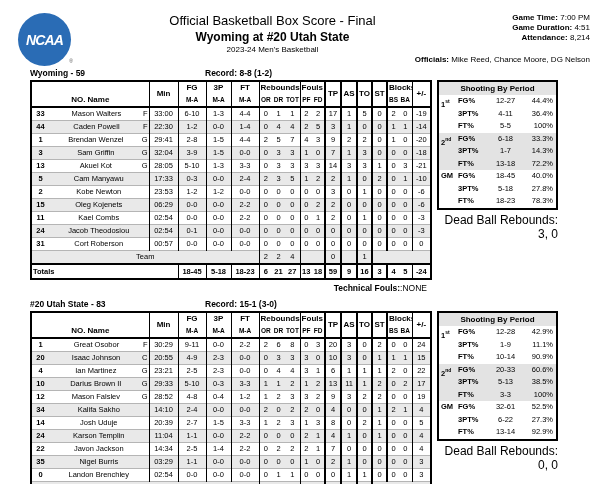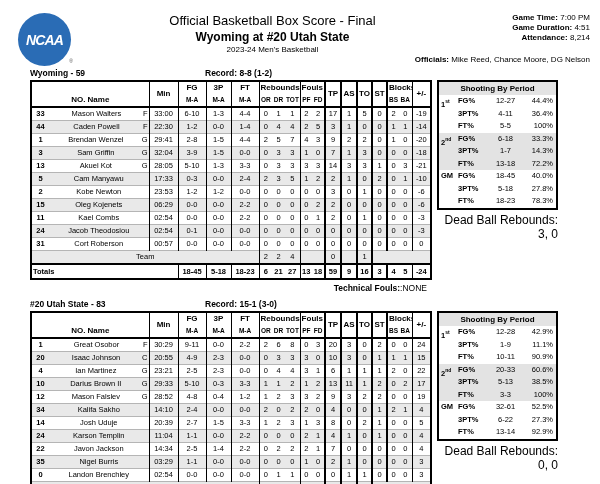--- a/index.html
+++ b/index.html
@@ -760,21 +760,21 @@
             </div>
             <div class="ps-row">
               <span class="ps-period"></span>
               <span class="ps-stat">3PT%</span>
               <span class="ps-ma">1-9</span>
               <span class="ps-pct">11.1%</span>
             </div>
             <div class="ps-row">
               <span class="ps-period"></span>
               <span class="ps-stat">FT%</span>
-              <span class="ps-ma">10-11</span>
+              <span class="ps-ma">10-14</span>
               <span class="ps-pct">90.9%</span>
             </div>
             <div class="ps-row shade">
               <span class="ps-period">2<sup>nd</sup></span>
               <span class="ps-stat">FG%</span>
               <span class="ps-ma">20-33</span>
               <span class="ps-pct">60.6%</span>
             </div>
             <div class="ps-row shade">
               <span class="ps-period"></span>

